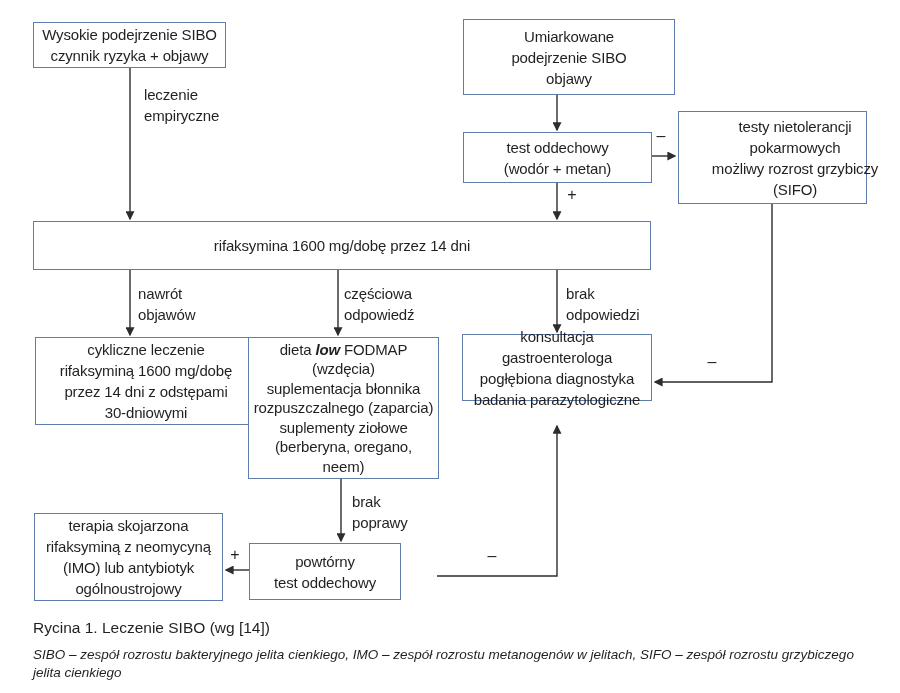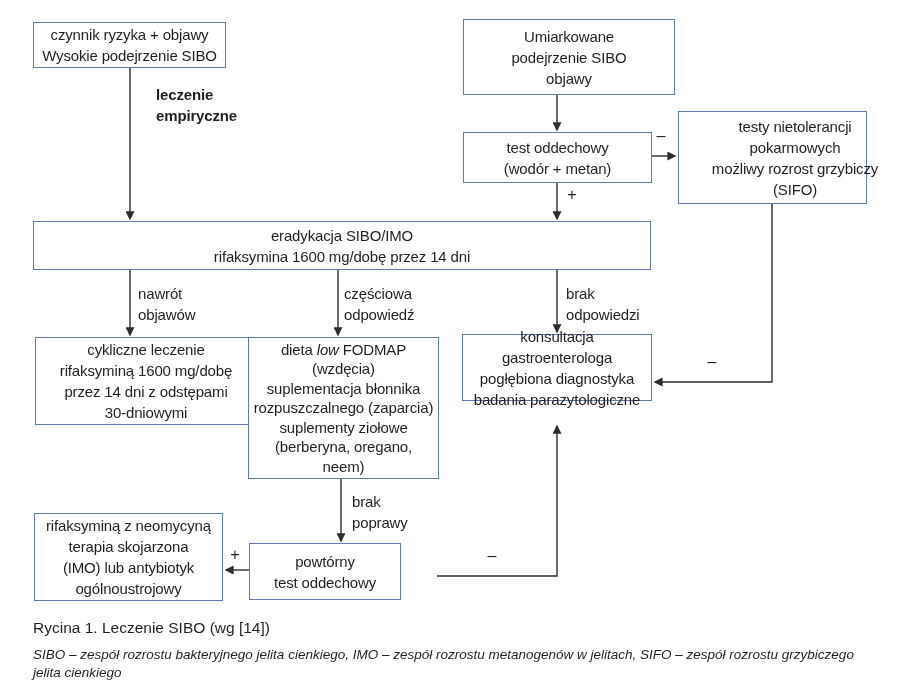--- a/index.html
+++ b/index.html
@@ -10,35 +10,35 @@
   svg.connectors { position:absolute; left:0; top:0; width:900px; height:693px; }
   svg.connectors path.edge { stroke:#2d2d2d; stroke-width:1.4; fill:none; }
 
   .node {
     position:absolute; box-sizing:border-box;
     border:1.5px solid #5e7dad; background:#ffffff;
     display:flex; flex-direction:column; justify-content:center; align-items:center;
     text-align:center; font-size:15px; line-height:21px; letter-spacing:-0.15px;
   }
   .node .ln { white-space:nowrap; }
-  .it { font-style:italic; }
+  .it { font-style:italic;font-weight:bold; }
 
   #n-wysokie     { left:33px;  top:22px;  width:193px; height:46px; }
   #n-umiarkowane { left:463px; top:19px;  width:212px; height:76px; }
   #n-test        { left:463px; top:132px; width:189px; height:51px; }
   #n-sifo        { left:678px; top:111px; width:189px; height:93px;padding-left:45px; }
   #n-eradykacja  { left:33px;  top:221px; width:618px; height:49px; }
   #n-cykliczne   { left:35px;  top:337px; width:222px; height:88px; }
   #n-dieta       { left:248px; top:337px; width:191px; height:142px; line-height:19.5px; }
   #n-konsultacja { left:462px; top:334px; width:190px; height:67px;text-align:right; }
   #n-terapia     { left:34px;  top:513px; width:189px; height:88px; }
   #n-powtorny    { left:249px; top:543px; width:152px; height:57px; }
 
   .elabel { position:absolute; font-size:15px; line-height:21px; letter-spacing:-0.15px; }
-  #el-empirical  { left:156px; top:84px;font-weight:bold; }
+  #el-empirical  { left:144px; top:84px; }
   #el-relapse    { left:138px; top:283px; }
   #el-partial    { left:344px; top:283px; }
   #el-noresp     { left:566px; top:283px; }
   #el-noimprove  { left:352px; top:491px; }
 
   .sign { position:absolute; font-size:16px; line-height:16px; text-align:center; }
   #sg-test-neg   { left:652px; top:128px; width:18px; }
   #sg-test-pos   { left:564px; top:187px; width:16px; }
   #sg-sifo-neg   { left:700px; top:354px; width:24px; }
   #sg-retest-pos { left:226px; top:547px; width:18px; }
@@ -69,22 +69,22 @@
     <path class="edge" d="M130 270 V335" marker-end="url(#arr)"></path>
     <path class="edge" d="M338 270 V335" marker-end="url(#arr)"></path>
     <path class="edge" d="M557 270 V332" marker-end="url(#arr)"></path>
     <path class="edge" d="M772 204 V382 H655" marker-end="url(#arr)"></path>
     <path class="edge" d="M341 479 V541" marker-end="url(#arr)"></path>
     <path class="edge" d="M249 570 H226" marker-end="url(#arr)"></path>
     <path class="edge" d="M437 576 H557 V426" marker-end="url(#arr)"></path>
   </svg>
 
   <div class="node" id="n-wysokie">
+    <div class="ln">Wysokie podejrzenie SIBO</div>
     <div class="ln">czynnik ryzyka + objawy</div>
-    <div class="ln">Wysokie podejrzenie SIBO</div>
   </div>
 
   <div class="node" id="n-umiarkowane">
     <div class="ln">Umiarkowane</div>
     <div class="ln">podejrzenie SIBO</div>
     <div class="ln">objawy</div>
   </div>
 
   <div class="node" id="n-test">
     <div class="ln">test oddechowy</div>
@@ -92,21 +92,20 @@
   </div>
 
   <div class="node" id="n-sifo">
     <div class="ln">testy nietolerancji</div>
     <div class="ln">pokarmowych</div>
     <div class="ln">możliwy rozrost grzybiczy</div>
     <div class="ln">(SIFO)</div>
   </div>
 
   <div class="node" id="n-eradykacja">
-    <div class="ln">eradykacja SIBO/IMO</div>
     <div class="ln">rifaksymina 1600 mg/dobę przez 14 dni</div>
   </div>
 
   <div class="node" id="n-cykliczne">
     <div class="ln">cykliczne leczenie</div>
     <div class="ln">rifaksyminą 1600 mg/dobę</div>
     <div class="ln">przez 14 dni z odstępami</div>
     <div class="ln">30-dniowymi</div>
   </div>
 
@@ -121,22 +120,22 @@
   </div>
 
   <div class="node" id="n-konsultacja">
     <div class="ln">konsultacja</div>
     <div class="ln">gastroenterologa</div>
     <div class="ln">pogłębiona diagnostyka</div>
     <div class="ln">badania parazytologiczne</div>
   </div>
 
   <div class="node" id="n-terapia">
+    <div class="ln">terapia skojarzona</div>
     <div class="ln">rifaksyminą z neomycyną</div>
-    <div class="ln">terapia skojarzona</div>
     <div class="ln">(IMO) lub antybiotyk</div>
     <div class="ln">ogólnoustrojowy</div>
   </div>
 
   <div class="node" id="n-powtorny">
     <div class="ln">powtórny</div>
     <div class="ln">test oddechowy</div>
   </div>
 
   <div class="elabel" id="el-empirical">

